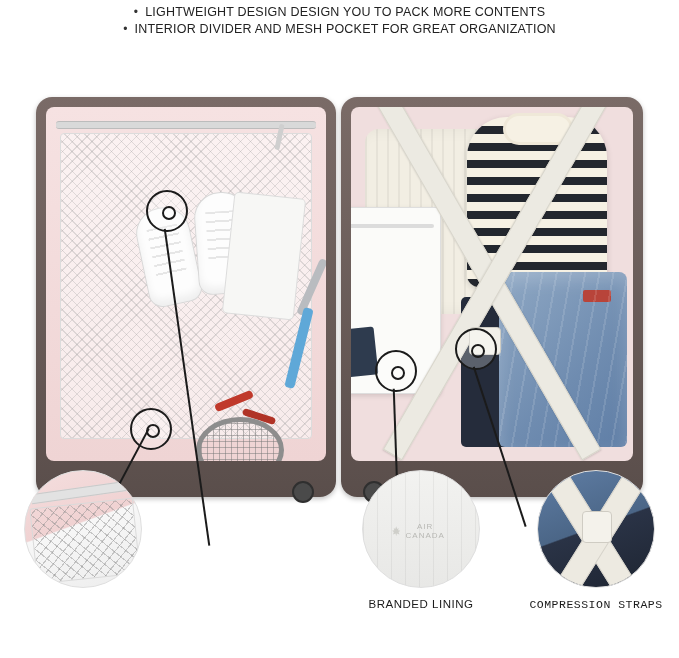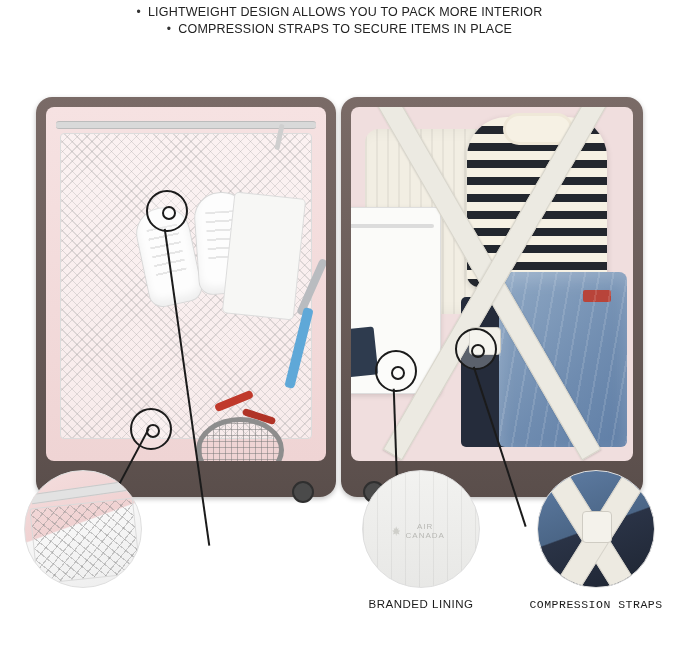--- a/index.html
+++ b/index.html
@@ -233,22 +233,22 @@
     border:1px solid #d6d3ca;transform:rotate(-32deg);transform-origin:top left;}
   .b4 .strapB{position:absolute;right:-6px;top:-10px;width:22px;height:160px;background:#edeae1;
     border:1px solid #d6d3ca;transform:rotate(32deg);transform-origin:top right;}
   .b4 .buckle2{position:absolute;left:44px;top:40px;width:28px;height:30px;background:#f4f2eb;
     border:1px solid #cfccc3;border-radius:4px;}
 </style>
 </head>
 <body>
 
 <ul class="bullets">
-  <li>LIGHTWEIGHT DESIGN ALLOWS YOU TO PACK MORE INTERIOR</li>
-  <li>COMPRESSION STRAPS TO SECURE ITEMS IN PLACE</li>
+  <li>LIGHTWEIGHT DESIGN DESIGN YOU TO PACK MORE CONTENTS</li>
+  <li>INTERIOR DIVIDER AND MESH POCKET FOR GREAT ORGANIZATION</li>
 </ul>
 
 <div class="photo">
 
   <div class="case left">
     <div class="liner pink">
       <div class="mesh"></div>
       <div class="zip-top"></div>
       <div class="zip-pull"></div>
 

